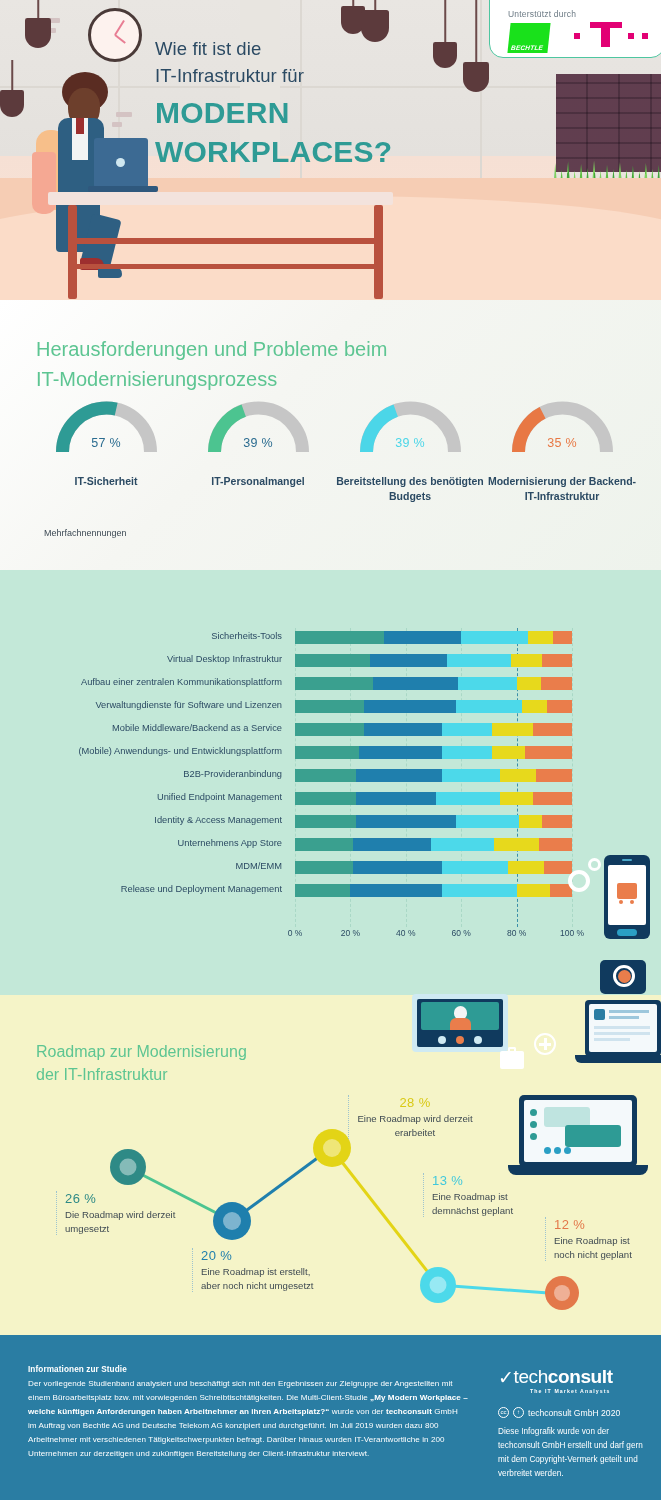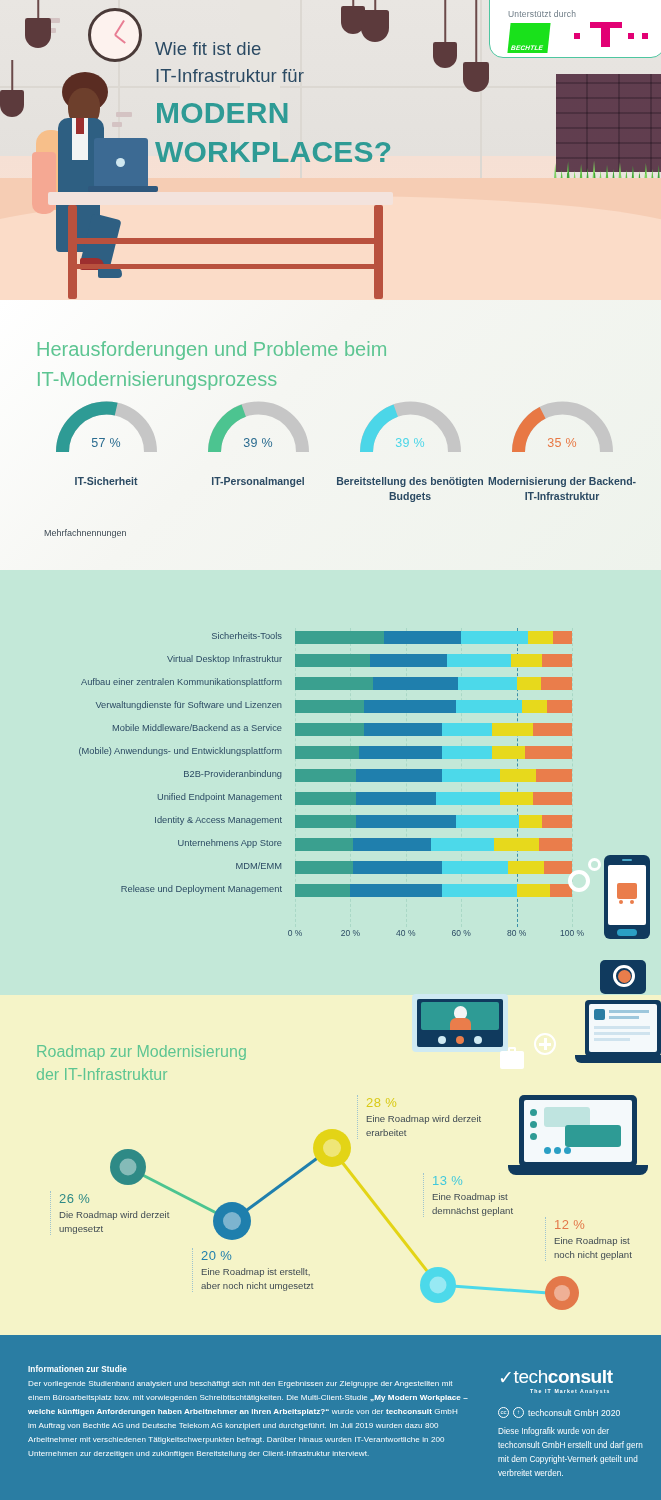--- a/index.html
+++ b/index.html
@@ -494,29 +494,29 @@
     <div class="node" style="left:313px;top:134px;width:38px;height:38px;background:#e3d416;">
       <div class="node-in" style="width:18px;height:18px;"></div>
       </div>
     <div class="node" style="left:420px;top:272px;width:36px;height:36px;background:#4cd9ea;">
       <div class="node-in" style="width:17px;height:17px;"></div>
       </div>
     <div class="node" style="left:545px;top:281px;width:34px;height:34px;background:#e3784a;">
       <div class="node-in" style="width:16px;height:16px;"></div>
       </div>
 
-    <div class="cal" style="left:50px;top:196px;width:120px;">
+    <div class="cal" style="left:56px;top:196px;width:120px;">
       <div class="cal-pct" style="color:#2e8a86;">26 %</div>
       <div class="cal-txt">Die Roadmap wird derzeit umgesetzt</div>
     </div>
     <div class="cal" style="left:192px;top:253px;width:132px;">
       <div class="cal-pct" style="color:#1f7fad;">20 %</div>
       <div class="cal-txt">Eine Roadmap ist erstellt, aber noch nicht umgesetzt</div>
     </div>
-    <div class="cal" style="left:357px;top:100px;width:125px;">
+    <div class="cal" style="left:348px;top:100px;width:125px;text-align:center;">
       <div class="cal-pct" style="color:#d9c915;">28 %</div>
       <div class="cal-txt">Eine Roadmap wird derzeit erarbeitet</div>
     </div>
     <div class="cal" style="left:423px;top:178px;width:120px;">
       <div class="cal-pct" style="color:#41c8dc;">13 %</div>
       <div class="cal-txt">Eine Roadmap ist demnächst geplant</div>
     </div>
     <div class="cal" style="left:545px;top:222px;width:105px;">
       <div class="cal-pct" style="color:#e3784a;">12 %</div>
       <div class="cal-txt">Eine Roadmap ist noch nicht geplant</div>

